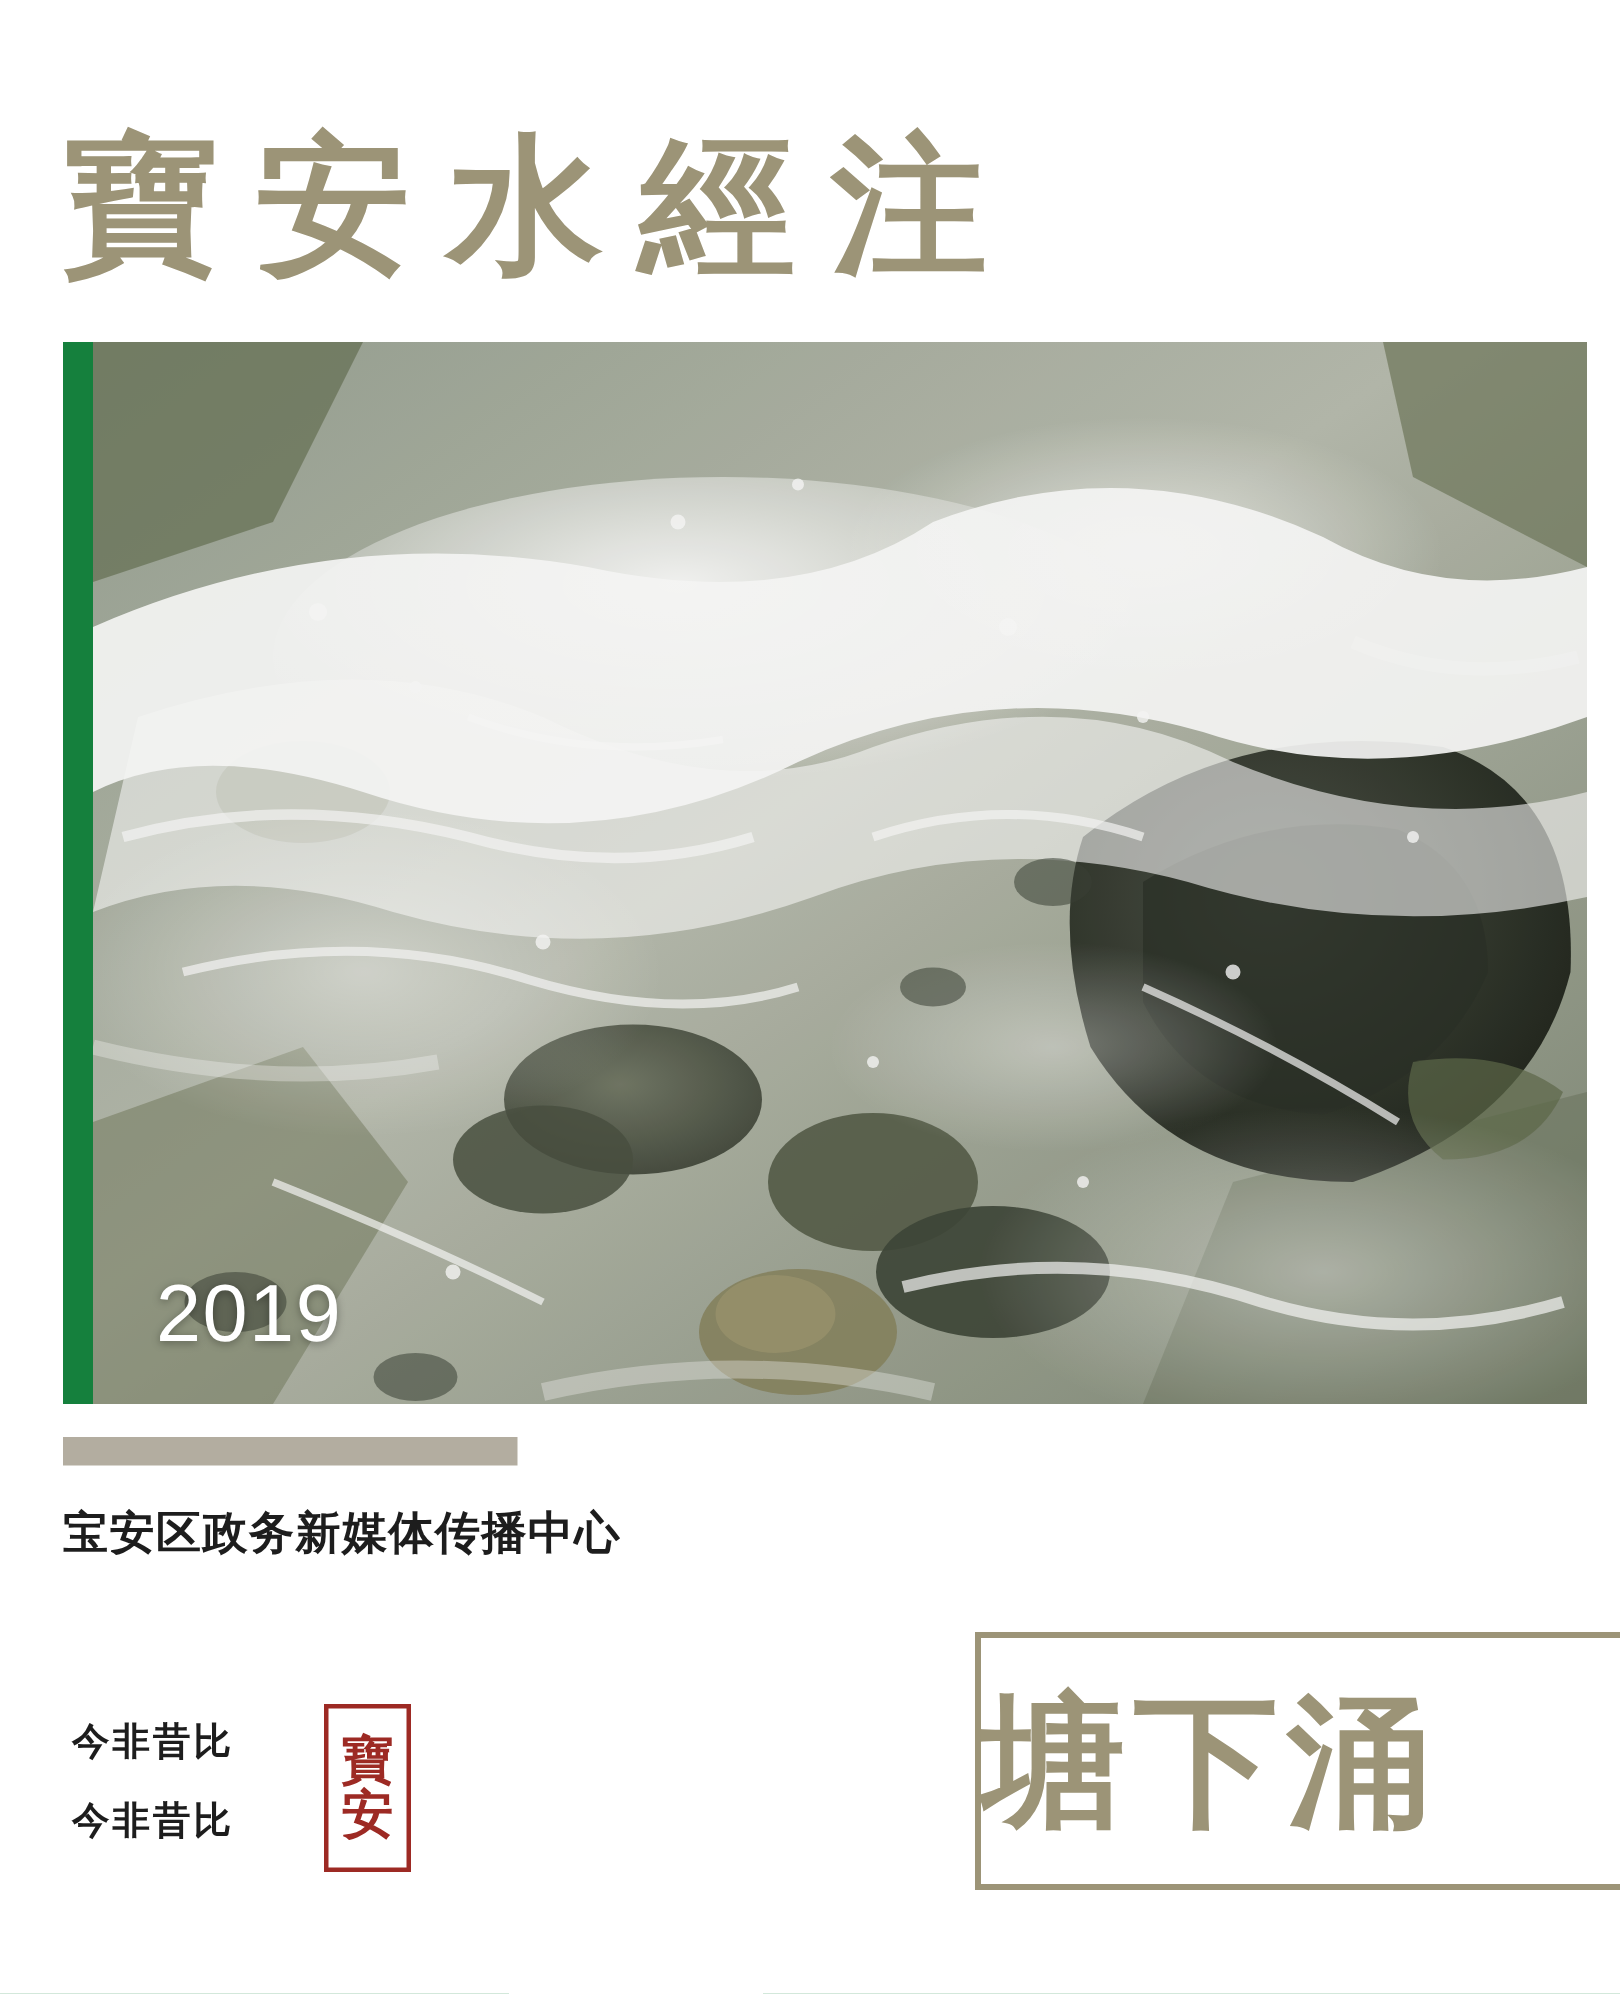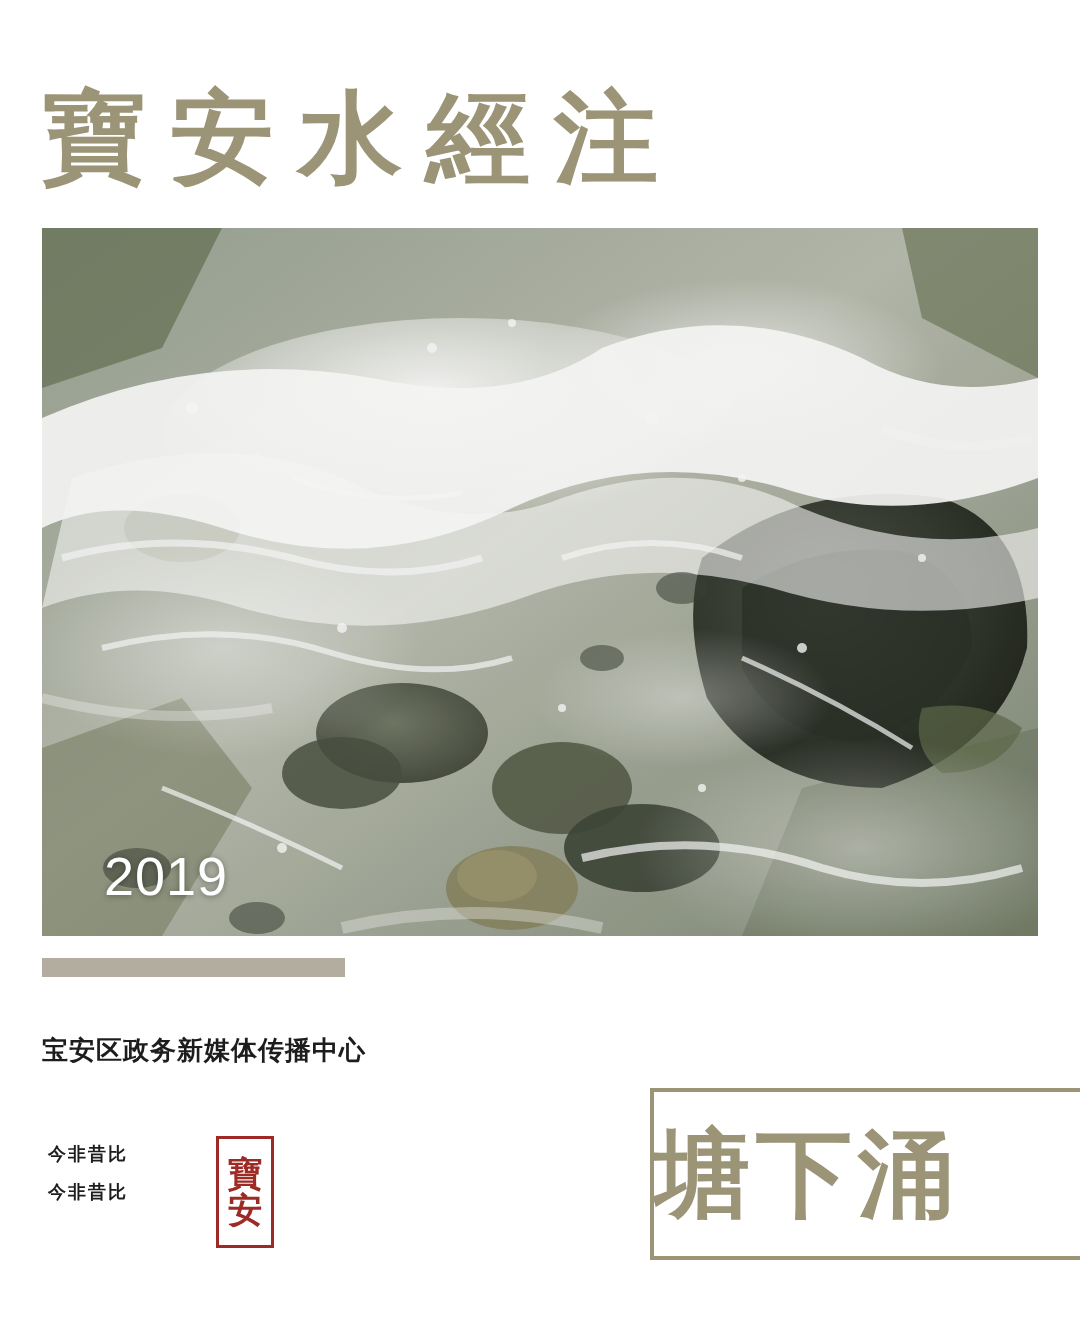--- a/index.html
+++ b/index.html
@@ -46,20 +46,21 @@
 
   
   .photo {
     position: absolute;
     left: 42px;
     top: 228px;
     width: 996px;
     height: 708px;
     overflow: hidden;
     background: #15803d;
+    padding-left: 20px;
   }
   .photo svg { display: block; width: 100%; height: 100%; }
 
   .date-block {
     position: absolute;
     left: 62px;
     bottom: 28px;
     color: #ffffff;
     font-size: 54px;
     line-height: 1.16;
@@ -78,35 +79,34 @@
     width: 303px;
     height: 19px;
     background: #b3ada0;
   }
 
   
   .publisher {
     position: absolute;
     left: 42px;
     top: 1002px;
-    font-size: 26px;
+    font-size: 30px;
     font-weight: bold;
     color: #1d1d1d;
     letter-spacing: 1px;
     font-family: "DejaVu Sans", sans-serif;
     white-space: nowrap;
-    margin-top: 31px;
   }
 
   
   .slogan {
     position: absolute;
     left: 48px;
     top: 1135px;
-    font-size: 18px;
+    font-size: 25px;
     font-weight: bold;
     color: #1d1d1d;
     line-height: 2.1;
     letter-spacing: 2px;
     font-family: "DejaVu Sans", sans-serif;
   }
   .slogan div { white-space: nowrap; }
 
   
   .seal {

